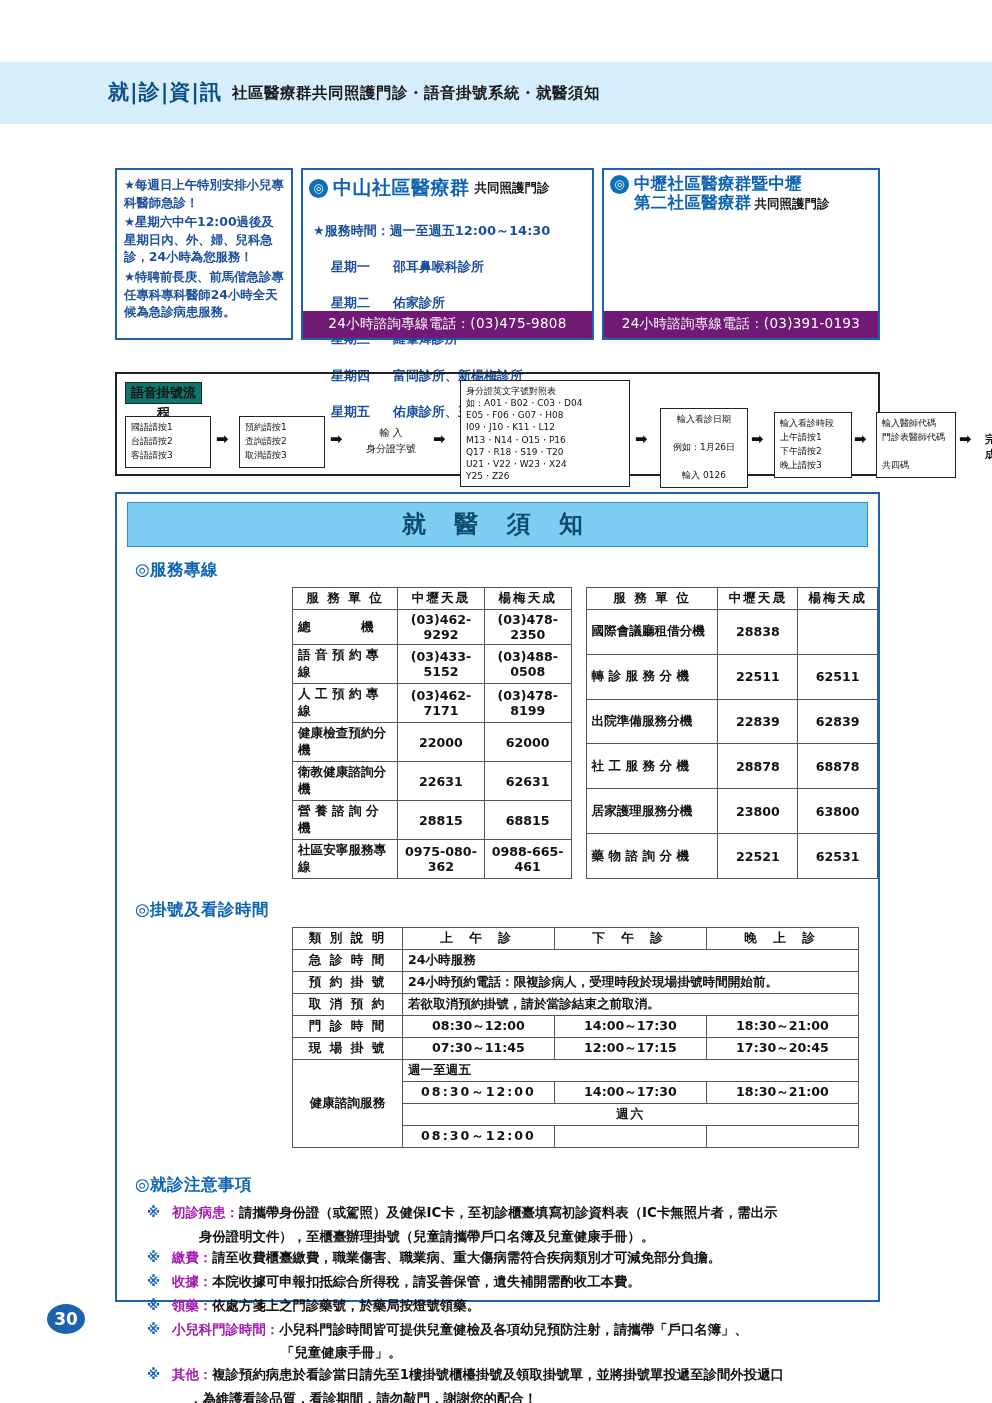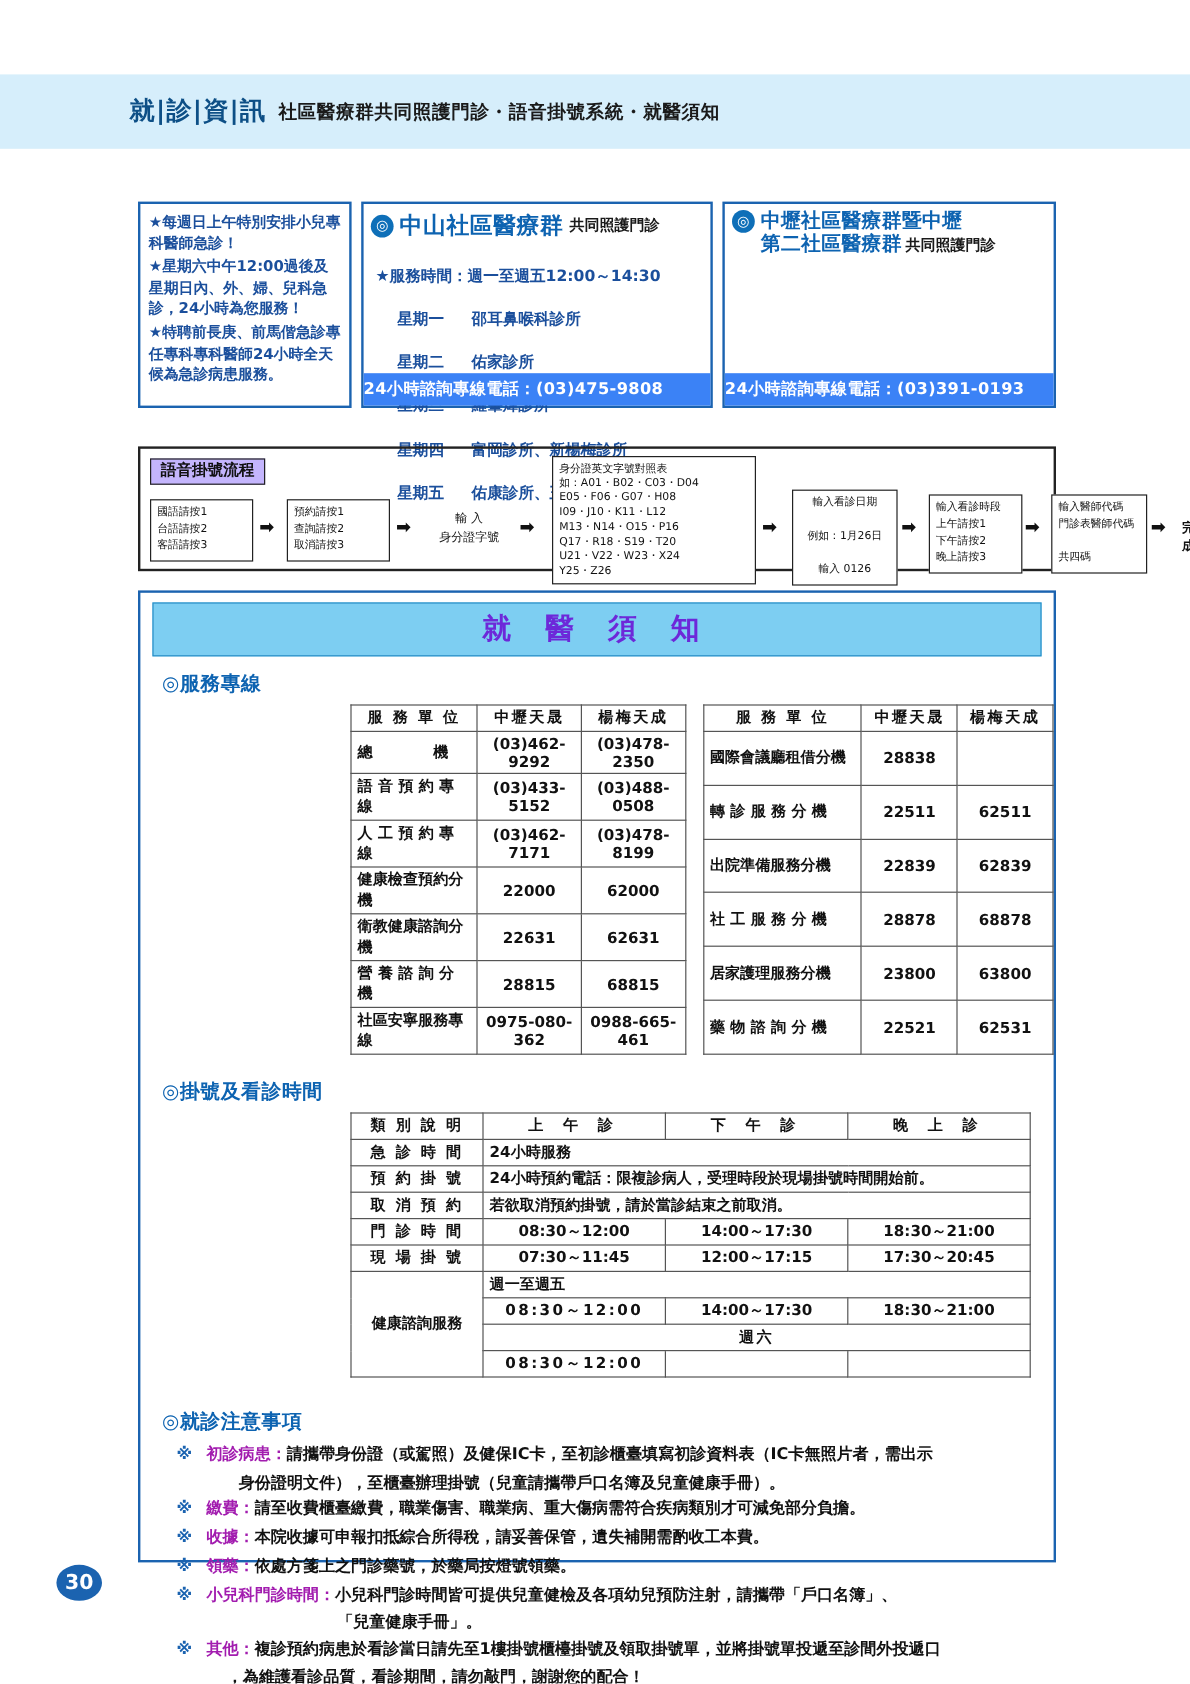--- a/index.html
+++ b/index.html
@@ -49,43 +49,43 @@
   .grp-name-sm { font-size:16.5px; font-weight:bold; color:#0d63b1; letter-spacing:0.3px; line-height:1.15; }
   .grp-tag { font-size:12.5px; font-weight:bold; color:#1a1a1a; }
 
   .grp-body { padding:2px 8px 0 10px; }
   .grp-line { font-size:13px; font-weight:bold; color:#1b4f9c; line-height:1.55;margin-top:16px; }
   .grp-line .lbl { display:inline-block; }
   .grp-line-dark { font-size:12.6px; font-weight:bold; color:#17406f; line-height:1.5; }
 
   .grp-phone {
     position:absolute; left:0; bottom:0; width:100%;
-    background:#3b82f6; color:#fff; font-size:13.5px; font-weight:bold;
-    padding:4px 0 5px 0; letter-spacing:0.3px;
+    background:#701a75; color:#fff; font-size:13.5px; font-weight:normal;
+    text-align:center; padding:4px 0 5px 0; letter-spacing:0.3px;
   }
 
   
   .flow { position:absolute; left:115px; top:372px; width:765px; height:104px; border:2px solid #222; }
   .flow-label {
-    position:absolute; left:8px; top:8px; width:96px; height:22px;
-    border:1.5px solid #222; background:#c4b5fd; text-align:center; font-size:13px;
+    position:absolute; left:8px; top:8px; width:77px; height:22px;
+    border:1.5px solid #222; background:#0f766e; text-align:center; font-size:13px;
     font-weight:bold; line-height:20px; color:#111;
   }
   .fbox { position:absolute; border:1px solid #222; background:#fff; font-size:9px; line-height:1.55; padding:4px 5px; color:#111; }
   .arrow { position:absolute; color:#111; font-size:15px; font-weight:bold; }
   .flow .done { position:absolute; font-size:11px; font-weight:bold; color:#111; }
 
   
   .card {
     position:absolute; left:115px; top:492px; width:765px; height:810px;
     border:2px solid #1b63b0; background:#fff;
   }
   .card-title {
     margin:8px 10px 0 10px; background:#7dcef2; border:1px solid #2a8fc6;
-    text-align:center; font-size:24px; font-weight:bold; color:#6d28d9; letter-spacing:10px;
+    text-align:center; font-size:24px; font-weight:bold; color:#0c4a6e; letter-spacing:10px;
     padding:5px 0 6px 0;
   }
   .sec-title {
     font-size:16.5px; font-weight:bold; color:#0d63b1; margin:12px 0 6px 18px; letter-spacing:0.5px;
   }
 
   table.t { border-collapse:collapse; font-size:12.6px; color:#111; }
   table.t td, table.t th { border:1px solid #555; padding:2px 5px; font-weight:bold; }
   table.t th { background:#fff; text-align:center; letter-spacing:2px; }
 

